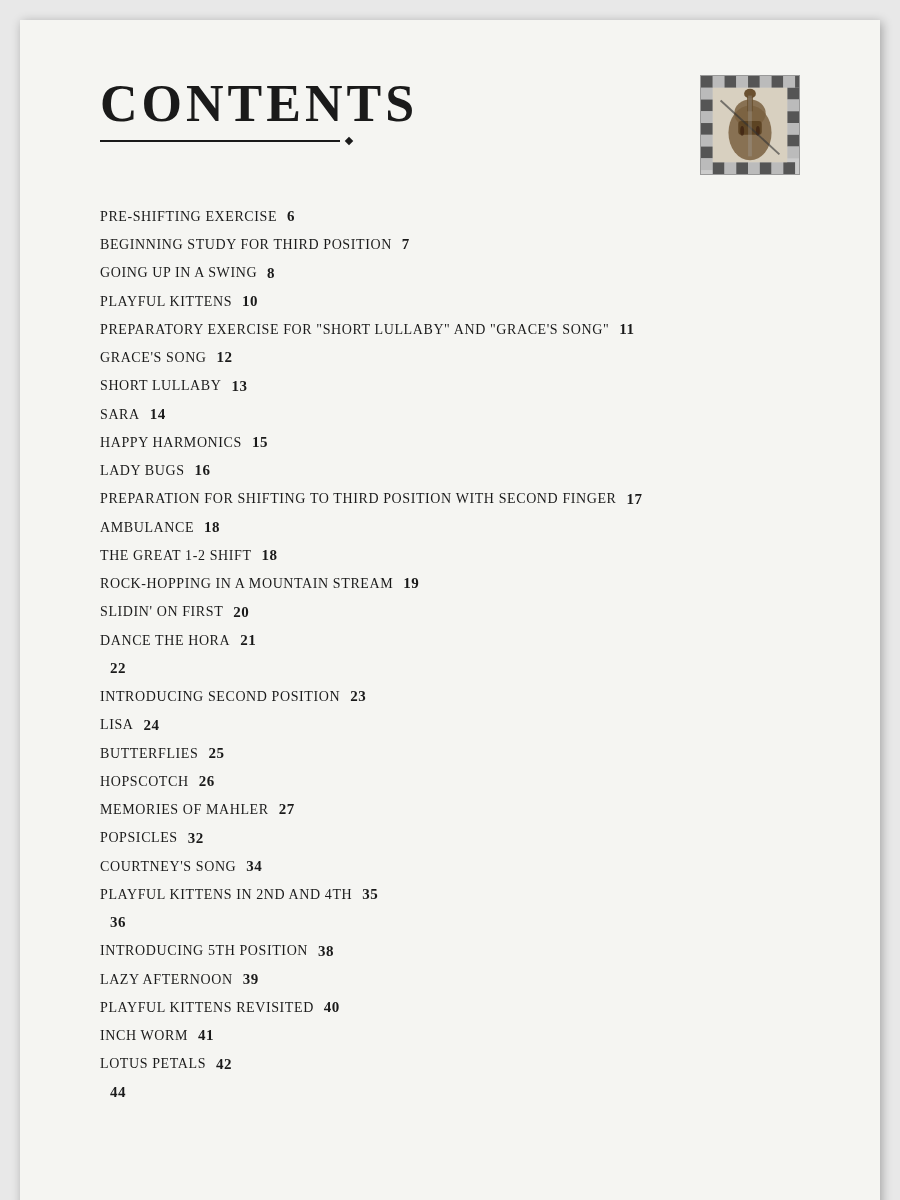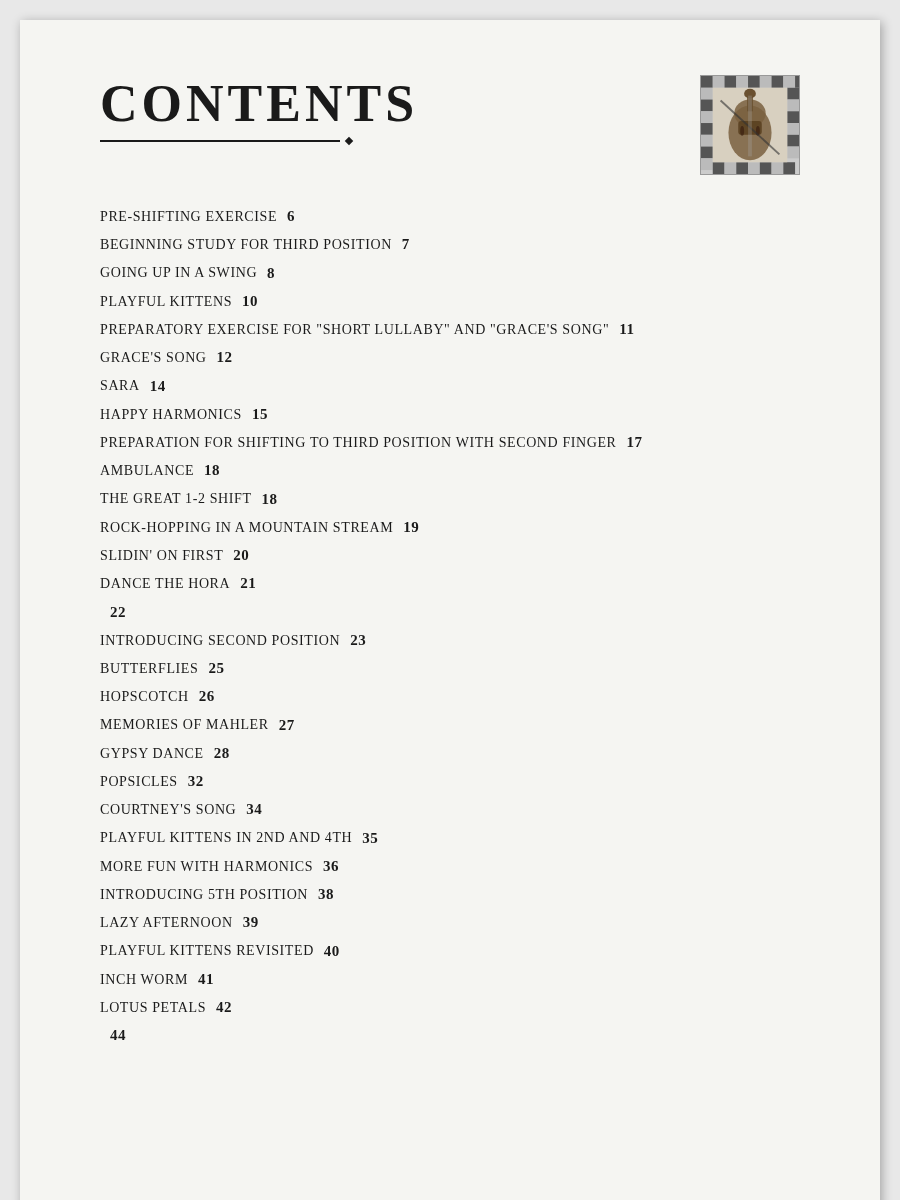--- a/index.html
+++ b/index.html
@@ -209,28 +209,36 @@
       </li>
       <li class="toc-item">
         <span class="toc-title">PREPARATORY EXERCISE FOR "SHORT LULLABY" AND "GRACE'S SONG"</span>
         <span class="toc-page">11</span>
       </li>
       <li class="toc-item">
         <span class="toc-title">GRACE'S SONG</span>
         <span class="toc-page">12</span>
       </li>
       <li class="toc-item">
+        <span class="toc-title">SHORT LULLABY</span>
+        <span class="toc-page">13</span>
+      </li>
+      <li class="toc-item">
         <span class="toc-title">SARA</span>
         <span class="toc-page">14</span>
       </li>
       <li class="toc-item">
         <span class="toc-title">HAPPY HARMONICS</span>
         <span class="toc-page">15</span>
       </li>
       <li class="toc-item">
+        <span class="toc-title">LADY BUGS</span>
+        <span class="toc-page">16</span>
+      </li>
+      <li class="toc-item">
         <span class="toc-title">PREPARATION FOR SHIFTING TO THIRD POSITION WITH SECOND FINGER</span>
         <span class="toc-page">17</span>
       </li>
       <li class="toc-item">
         <span class="toc-title">AMBULANCE</span>
         <span class="toc-page">18</span>
       </li>
       <li class="toc-item">
         <span class="toc-title">THE GREAT 1-2 SHIFT</span>
         <span class="toc-page">18</span>
@@ -248,49 +256,48 @@
         <span class="toc-page">21</span>
       </li>
       <li class="toc-item">
         <span class="toc-page">22</span>
       </li>
       <li class="toc-item">
         <span class="toc-title">INTRODUCING SECOND POSITION</span>
         <span class="toc-page">23</span>
       </li>
       <li class="toc-item">
+        <span class="toc-title">LISA</span>
+        <span class="toc-page">24</span>
+      </li>
+      <li class="toc-item">
         <span class="toc-title">BUTTERFLIES</span>
         <span class="toc-page">25</span>
       </li>
       <li class="toc-item">
         <span class="toc-title">HOPSCOTCH</span>
         <span class="toc-page">26</span>
       </li>
       <li class="toc-item">
         <span class="toc-title">MEMORIES OF MAHLER</span>
         <span class="toc-page">27</span>
       </li>
       <li class="toc-item">
-        <span class="toc-title">GYPSY DANCE</span>
-        <span class="toc-page">28</span>
-      </li>
-      <li class="toc-item">
         <span class="toc-title">POPSICLES</span>
         <span class="toc-page">32</span>
       </li>
       <li class="toc-item">
         <span class="toc-title">COURTNEY'S SONG</span>
         <span class="toc-page">34</span>
       </li>
       <li class="toc-item">
         <span class="toc-title">PLAYFUL KITTENS IN 2ND AND 4TH</span>
         <span class="toc-page">35</span>
       </li>
       <li class="toc-item">
-        <span class="toc-title">MORE FUN WITH HARMONICS</span>
         <span class="toc-page">36</span>
       </li>
       <li class="toc-item">
         <span class="toc-title">INTRODUCING 5TH POSITION</span>
         <span class="toc-page">38</span>
       </li>
       <li class="toc-item">
         <span class="toc-title">LAZY AFTERNOON</span>
         <span class="toc-page">39</span>
       </li>

